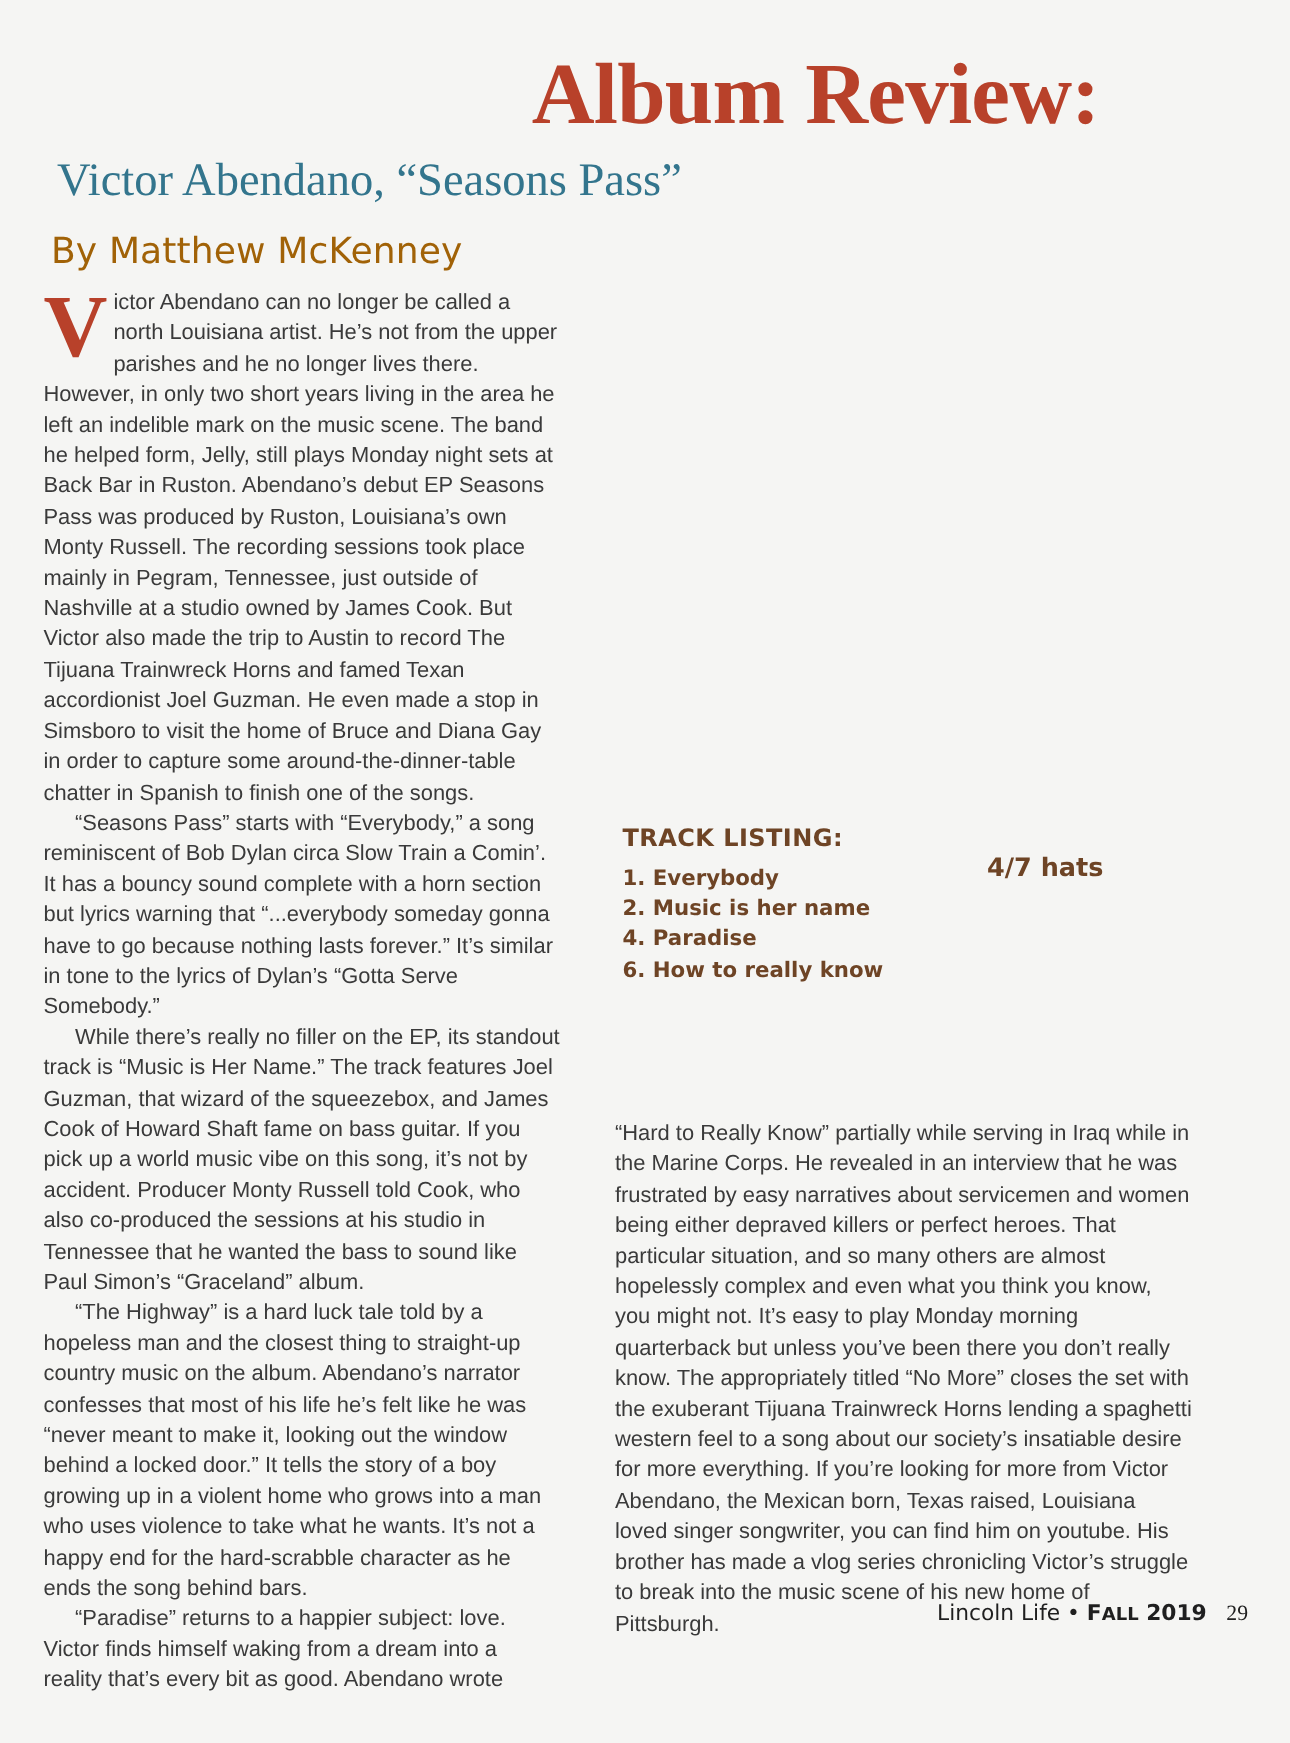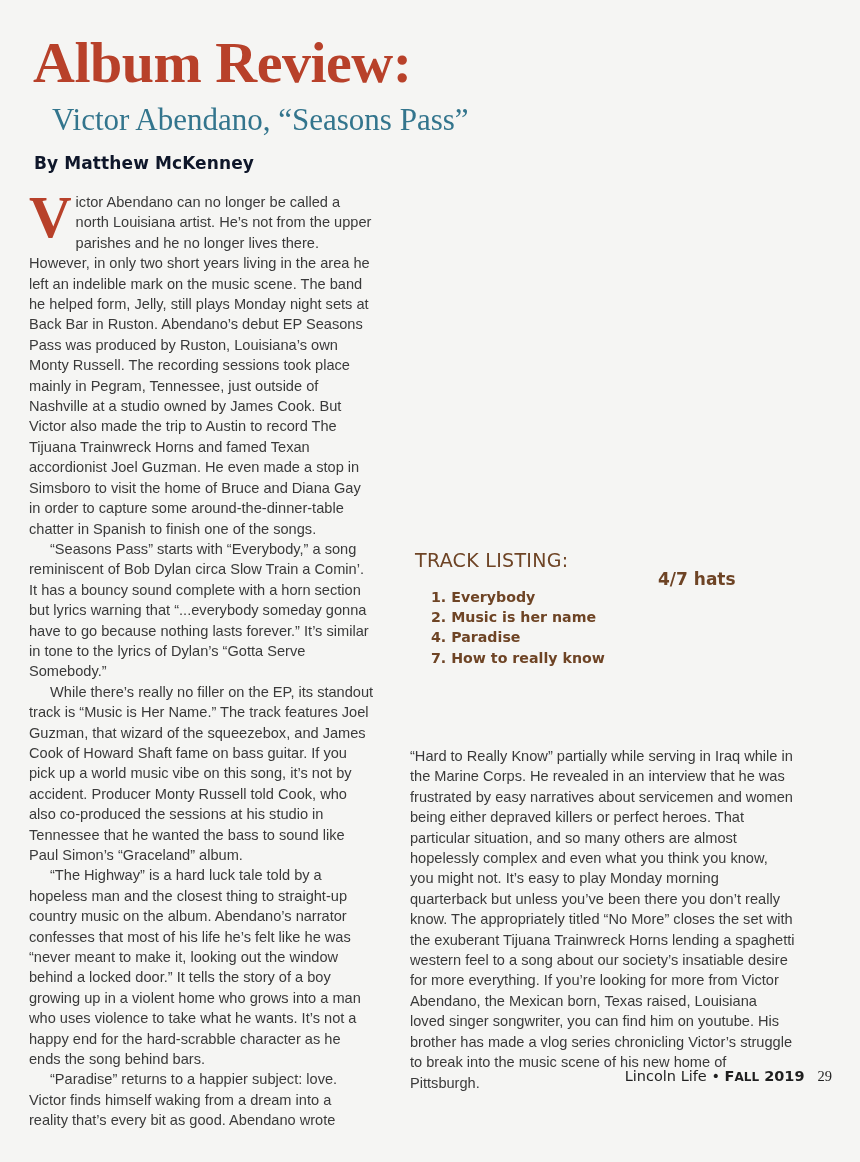--- a/index.html
+++ b/index.html
@@ -30,35 +30,36 @@
   }
   .headline {
     font-family: "Liberation Serif", "DejaVu Serif", serif;
     font-weight: bold;
     font-size: 58px;
     line-height: 1.0;
     color: #b8412a;
     letter-spacing: -0.5px;
     margin: 0;
     white-space: nowrap;
+    text-align: right;
   }
   .subhead {
     font-family: "Liberation Serif", "DejaVu Serif", serif;
     font-weight: normal;
     font-size: 31px;
     line-height: 1.18;
     color: #33758d;
-    margin: 10px 0 0 19px;
+    margin: 10px 0 0 5px;
     white-space: nowrap;
   }
   .byline {
     font-family: "DejaVu Sans", sans-serif;
-    font-weight: 700;
-    font-size: 17px;
-    color: #0f172a;
+    font-weight: 400;
+    font-size: 24px;
+    color: #a16207;
     margin: 14px 0 0 1px;
     letter-spacing: 0.1px;
   }
 
   
   .col {
     position: absolute;
     font-size: 14.6px;
     line-height: 20.4px;
     color: #3a3a3a;
@@ -97,28 +98,28 @@
   
   .tracklist {
     position: absolute;
     left: 415px;
     top: 549px;
     width: 230px;
     color: #6e4425;
     font-family: "DejaVu Sans", sans-serif;
   }
   .tracklist-title {
-    font-size: 19px;
-    font-weight: normal;
+    font-size: 16px;
+    font-weight: bold;
     letter-spacing: 0.3px;
     margin: 0 0 8px 0;
   }
   .tracklist ol {
     list-style: none;
-    margin: 16px;
+    margin: 0;
     padding: 0;
   }
   .tracklist li {
     font-size: 14.2px;
     font-weight: bold;
     line-height: 20.2px;
     white-space: nowrap;
   }
 
   .rating {
@@ -182,21 +183,21 @@
     <p>“The Highway” is a hard luck tale told by a hopeless man and the closest thing to straight-up country music on the album. Abendano’s narrator confesses that most of his life he’s felt like he was “never meant to make it, looking out the window behind a locked door.” It tells the story of a boy growing up in a violent home who grows into a man who uses violence to take what he wants. It’s not a happy end for the hard-scrabble character as he ends the song behind bars.</p>
     <p>“Paradise” returns to a happier subject: love. Victor finds himself waking from a dream into a reality that’s every bit as good. Abendano wrote</p>
   </div>
 
   <div class="tracklist">
     <div class="tracklist-title">TRACK LISTING:</div>
     <ol>
       <li>1. Everybody</li>
       <li>2. Music is her name</li>
       <li>4. Paradise</li>
-      <li>7. How to really know</li>
+      <li>6. How to really know</li>
     </ol>
   </div>
 
   <div class="rating">4/7 hats</div>
 
   <div class="col col-right-lower">
     <p>“Hard to Really Know” partially while serving in Iraq while in the Marine Corps.  He revealed in an interview that he was frustrated by easy narratives about servicemen and women being either depraved killers or perfect heroes. That particular situation, and so many others are almost hopelessly complex and even what you think you know, you might not.  It’s easy to play Monday morning quarterback but unless you’ve been there you don’t really know. The appropriately titled “No More” closes the set with the exuberant Tijuana Trainwreck Horns lending a spaghetti western feel to a song about our society’s insatiable desire for more everything. If you’re looking for more from Victor Abendano, the Mexican born, Texas raised, Louisiana loved singer songwriter, you can find him on youtube. His brother has made a vlog series chronicling Victor’s struggle to break into the music scene of his new home of Pittsburgh.</p>
   </div>
 
   <div class="footer">

